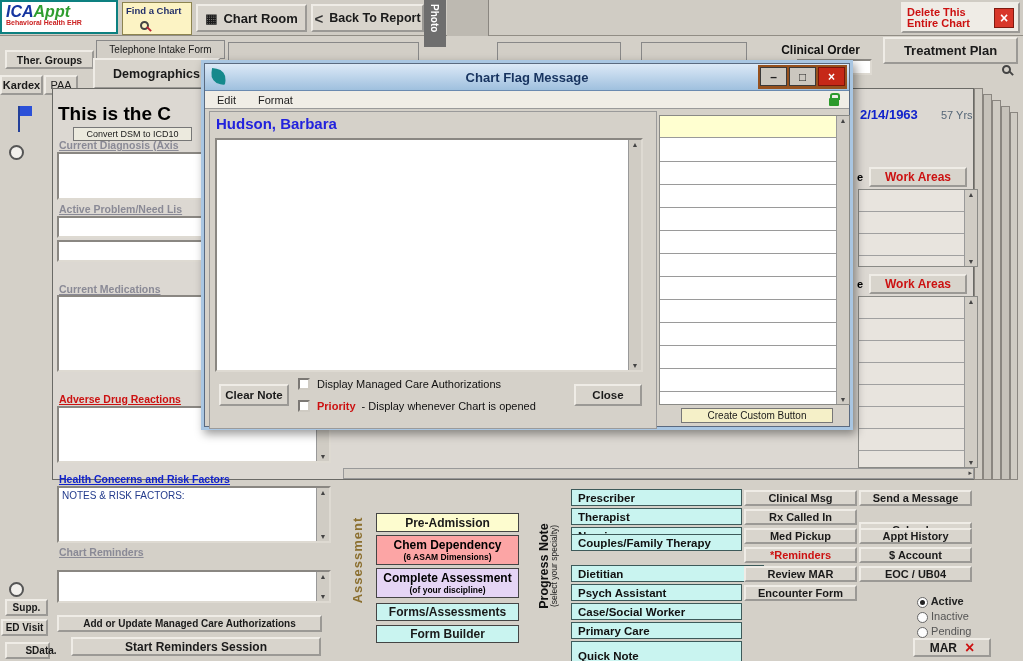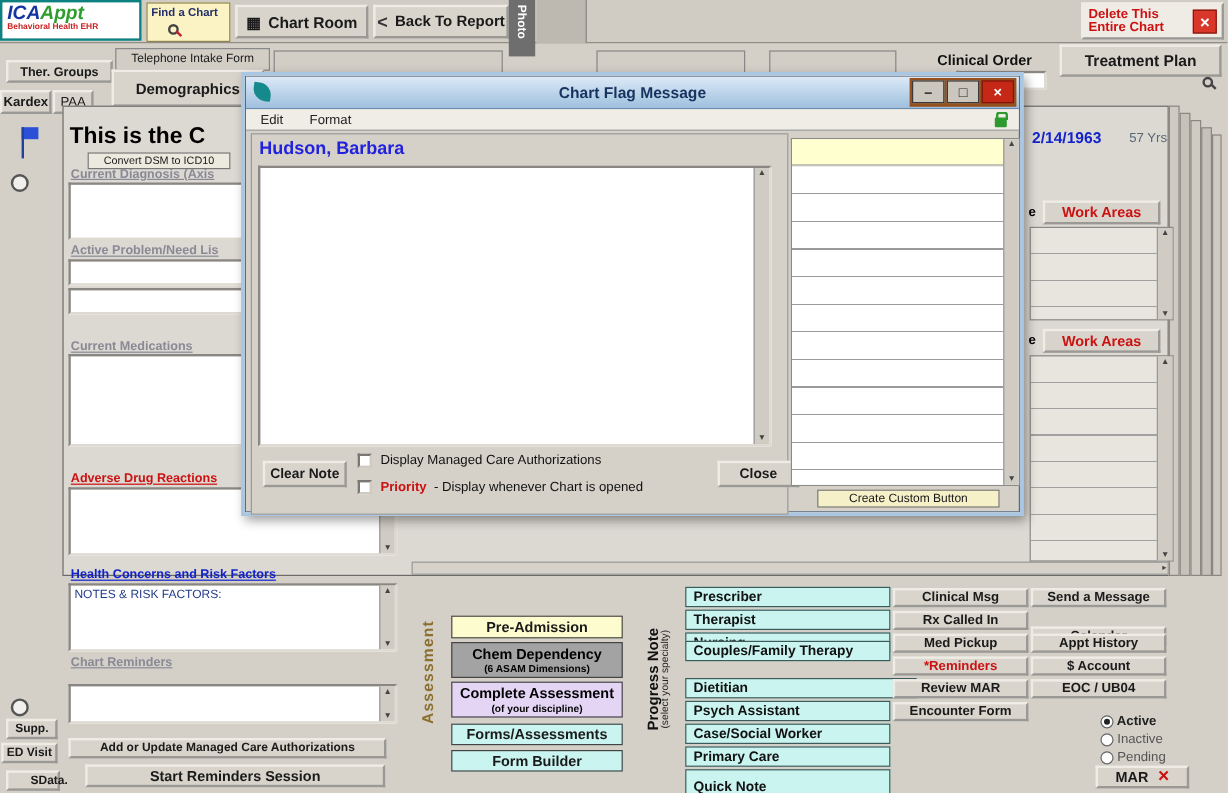--- a/index.html
+++ b/index.html
@@ -227,21 +227,21 @@
   </div>
 
   
   <div class="abs" style="left:306px;top:552px;width:100px;height:16px;transform:rotate(-90deg);text-align:center;">
     <span class="vtext" style="font-size:13px;font-weight:bold;color:#8b6f2f;letter-spacing:1px;">Assessment</span>
   </div>
 
   <div class="abs btn" style="left:376px;top:513px;width:143px;height:19px;background:#fdfccf;border:1px solid #444;font-size:12px;">
     <span>Pre-Admission</span>
   </div>
-  <div class="abs" style="left:376px;top:535px;width:143px;height:30px;background:#a3a3a3;border:1px solid #444;text-align:center;padding-top:2px;">
+  <div class="abs" style="left:376px;top:535px;width:143px;height:30px;background:#fca5a5;border:1px solid #444;text-align:center;padding-top:2px;">
     <div style="font-size:12px;font-weight:bold;">Chem Dependency</div>
     <div style="font-size:8.5px;font-weight:bold;">(6 ASAM Dimensions)</div>
   </div>
   <div class="abs" style="left:376px;top:568px;width:143px;height:30px;background:#e5d5f5;border:1px solid #444;text-align:center;padding-top:2px;">
     <div style="font-size:12px;font-weight:bold;">Complete Assessment</div>
     <div style="font-size:8.5px;font-weight:bold;">(of your discipline)</div>
   </div>
   <div class="abs btn" style="left:376px;top:603px;width:143px;height:18px;background:#c9f4f0;border:1px solid #444;font-size:12px;">
     <span>Forms/Assessments</span>
   </div>
@@ -366,21 +366,21 @@
       <div class="raised btn" style="position:absolute;left:9px;top:272px;width:70px;height:22px;font-size:11.5px;">
         <span>Clear Note</span>
       </div>
       <div class="checkbox" style="left:88px;top:266px;"></div>
       <div style="position:absolute;left:107px;top:266px;font-size:11px;color:#111;">Display Managed Care Authorizations</div>
       <div class="checkbox" style="left:88px;top:288px;"></div>
       <div style="position:absolute;left:107px;top:288px;font-size:11px;color:#111;">
         <span style="color:#cc1111;font-weight:bold;">Priority</span>
         <span style="margin-left:3px;">- Display whenever Chart is opened</span>
       </div>
-      <div class="raised btn" style="position:absolute;left:364px;top:272px;width:68px;height:22px;font-size:11.5px;margin-left:24px;">
+      <div class="raised btn" style="position:absolute;left:364px;top:272px;width:68px;height:22px;font-size:11.5px;">
         <span>Close</span>
       </div>
     </div>
 
     <div class="abs" style="left:455px;top:52px;width:191px;height:290px;border:1px solid #8a8a86;background:#fff;">
       <div style="position:absolute;left:0;top:0;right:13px;height:22px;background:#ffffd0;border-bottom:1px solid #9a9a9a;"></div>
       <div class="rows" style="position:absolute;left:0;top:23px;right:13px;bottom:0;"></div>
       <div class="scrollcol">
           <span>▲</span>
           <span>▼</span>

